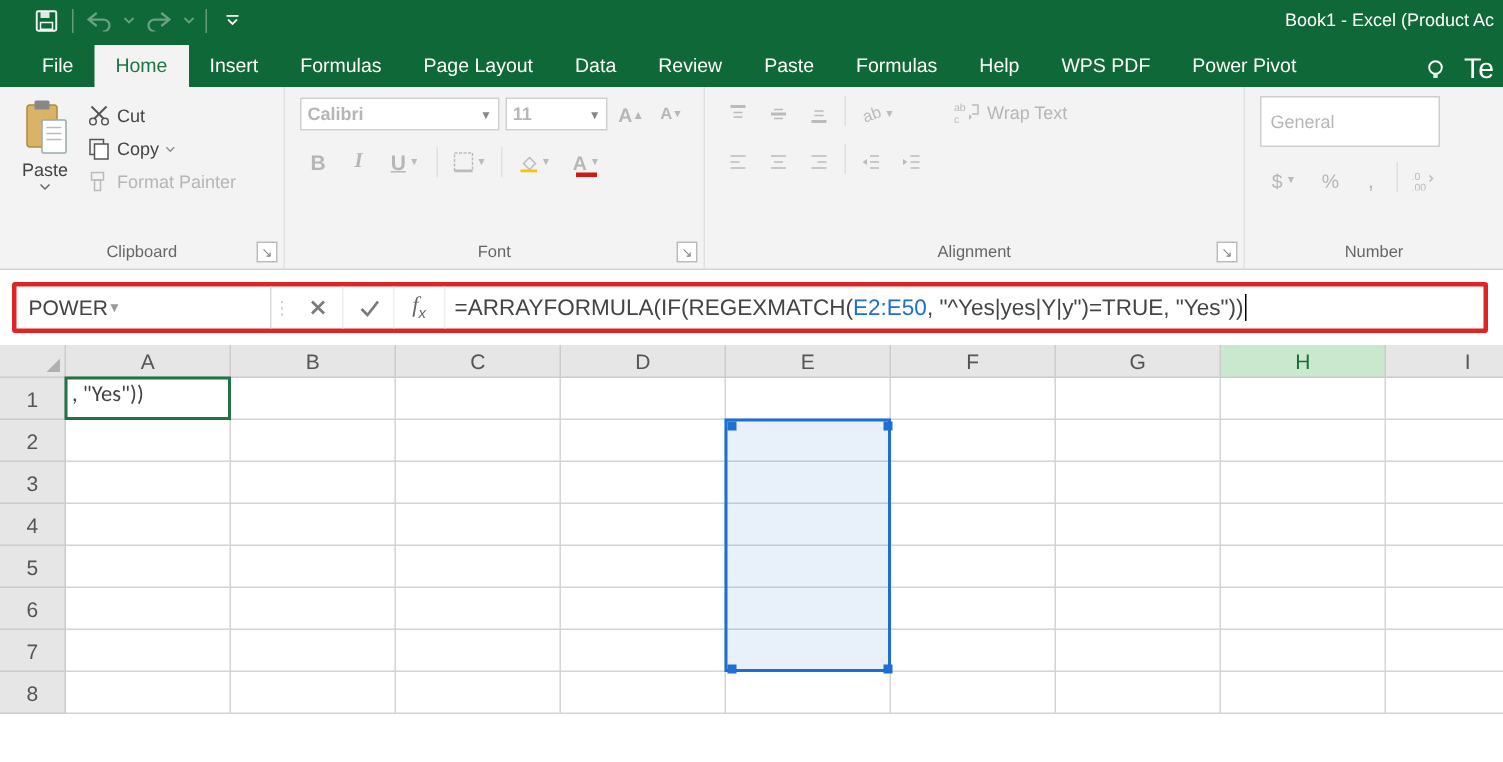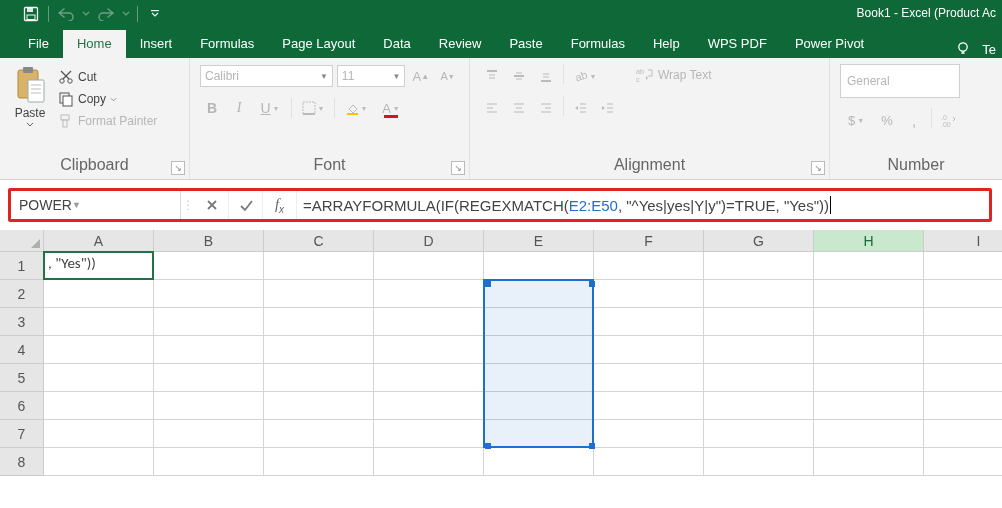--- a/index.html
+++ b/index.html
@@ -16,21 +16,21 @@
   .tabs { height: 30px; background: #0e6837; display: flex; align-items: flex-end; padding-left: 14px; gap: 0; color: #fff; }
   .tab { padding: 6px 14px 7px; font-size: 13px; cursor: pointer; }
   .tab.active { background: #f3f3f3; color: #217346; }
   .tabs-right { margin-left: auto; display: flex; align-items: center; padding-right: 6px; gap: 10px; }
   .tabs-right .lamp { width: 18px; height: 18px; display:flex;align-items:center;justify-content:center; }
 
   
   .ribbon { height: 122px; background: #f3f3f3; border-bottom: 1px solid #d4d4d4; display: flex; }
   .group { border-right: 1px solid #e1e1e1; padding: 6px 10px 2px; display: flex; flex-direction: column; justify-content: space-between; position: relative; }
   .group-body { display: flex; gap: 6px; }
-  .group-label { text-align: center; font-size: 16px; color: #666; padding: 2px 0 3px; display:flex; justify-content:center; align-items:center; gap:6px;}
+  .group-label { text-align: center; font-size: 11px; color: #666; padding: 2px 0 3px; display:flex; justify-content:center; align-items:center; gap:6px;}
   .launcher { width:14px;height:14px;border:1px solid #bbb;color:#888;font-size:9px;display:flex;align-items:center;justify-content:center;background:#fff; position:absolute; right:4px; bottom:4px;}
   .disabled { color: #b6b6b6 !important; }
   .small-btn { display: flex; align-items: center; gap: 4px; font-size: 12px; color:#444; padding:1px 2px;}
   .small-btn svg { flex:none; }
   .vcol { display:flex; flex-direction:column; gap:4px; }
   .paste-btn { display:flex; flex-direction:column; align-items:center; gap:2px; padding:2px 4px; }
 
   
   .font-row1 { display:flex; gap:4px; align-items:center; }
   .combo { border:1px solid #cfcfcf; background:#fff; height:22px; display:flex; align-items:center; padding:0 4px; color:#b6b6b6; }
@@ -137,21 +137,21 @@
   <div class="tab">Help</div>
   <div class="tab">WPS PDF</div>
   <div class="tab">Power Pivot</div>
   <div class="tabs-right">
     <span class="lamp">
       <svg width="16" height="16" viewBox="0 0 16 16">
           <circle cx="8" cy="6" r="4.2" fill="none" stroke="#fff" stroke-width="1.3"></circle>
           <rect x="6.5" y="10" width="3" height="3" fill="#fff" opacity=".85"></rect>
         </svg>
     </span>
-    <span style="font-size:13px;">Te</span>
+    <span style="font-size:19px;">Te</span>
   </div>
 </div>
 
 <div class="ribbon">
 
   <div class="group" style="width:190px">
     <div class="group-body">
       <div class="paste-btn">
         <svg width="32" height="38" viewBox="0 0 32 38">
             <rect x="4" y="4" width="20" height="28" rx="2" fill="#d9b36a" stroke="#b38a3a"></rect>
@@ -195,21 +195,21 @@
         </div>
       </div>
     </div>
     <div class="group-label">
         <span>Clipboard</span>
       </div>
     <div class="launcher">↘</div>
   </div>
 
   <div class="group" style="width:280px">
-    <div style="display:flex;flex-direction:column;">
+    <div style="display:flex;flex-direction:column;font-weight:bold;">
       <div class="font-row1">
         <div class="combo" style="width:140px">
           <span>Calibri</span>
             <span class="dd">▼</span>
         </div>
         <div class="combo" style="width:72px">
           <span>11</span>
             <span class="dd">▼</span>
         </div>
         <div class="fbtn" style="font-size:13px">A<sup style="font-size:8px">▲</sup></div>

